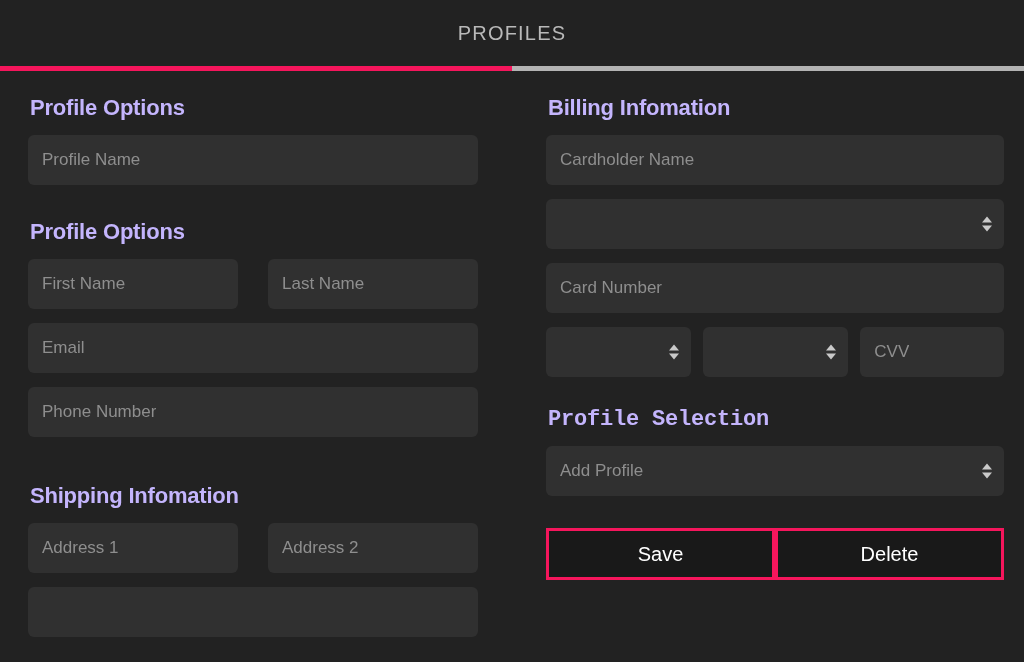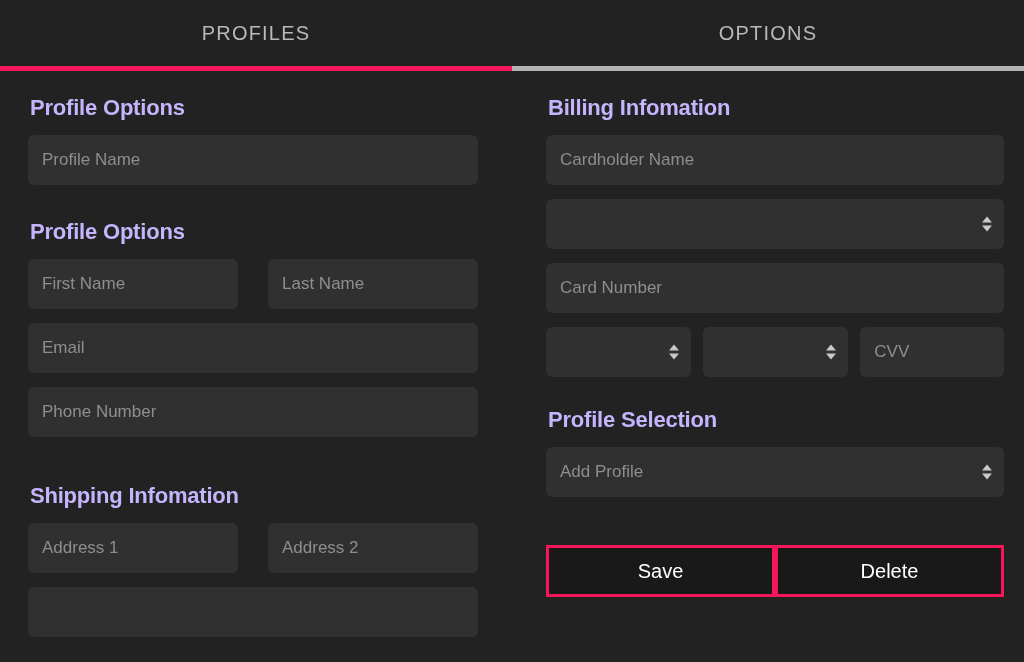--- a/index.html
+++ b/index.html
@@ -134,21 +134,21 @@
     border-right: 5px solid transparent;
   }
   .spinner .up { border-bottom: 6px solid #c9c9c9; }
   .spinner .down { border-top: 6px solid #c9c9c9; }
 
   .stack-gap { margin-bottom: 14px; }
 
   
   .buttons {
     display: flex;
-    margin-top: 48px;
+    margin-top: 32px;
   }
   .btn {
     flex: 1 1 50%;
     height: 52px;
     background: #191919;
     border: 3px solid #f5165c;
     border-radius: 0;
     color: #ffffff;
     font-size: 20px;
     font-family: "Liberation Sans", sans-serif;
@@ -161,23 +161,20 @@
 </style>
 </head>
 <body>
 
 <div class="app">
 
   <div class="tabbar">
     <div class="tab">
       <span>PROFILES</span>
     </div>
-    <div class="tab">
-      <span>OPTIONS</span>
-    </div>
   </div>
   <div class="tab-underline">
     <div class="seg active"></div>
     <div class="seg inactive"></div>
   </div>
 
   <div class="columns">
 
     <div class="col left">
 
@@ -256,21 +253,21 @@
           <span class="spinner">
             <span class="up"></span>
               <span class="down"></span>
           </span>
         </div>
         <div class="field third">
           <span class="ph">CVV</span>
         </div>
       </div>
 
-      <div class="section-title" style="margin-top:30px;">Profile Selection</div>
+      <div class="section-title" style="margin-top:30px;font-family:Liberation Mono, monospace;">Profile Selection</div>
 
       <div class="field full select">
         <span class="ph">Add Profile</span>
         <span class="spinner">
           <span class="up"></span>
             <span class="down"></span>
         </span>
       </div>
 
       <div class="buttons">

